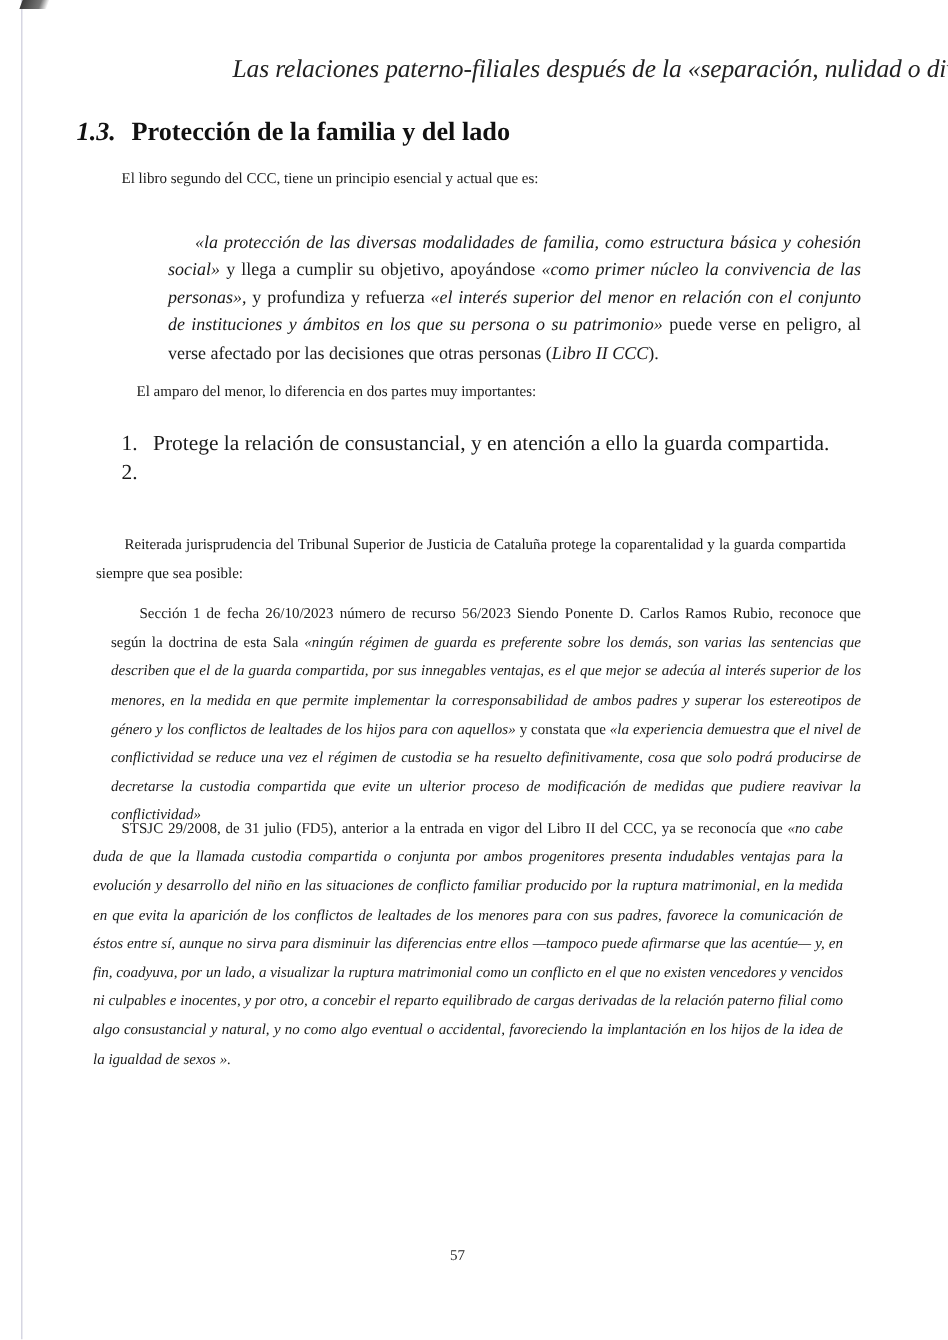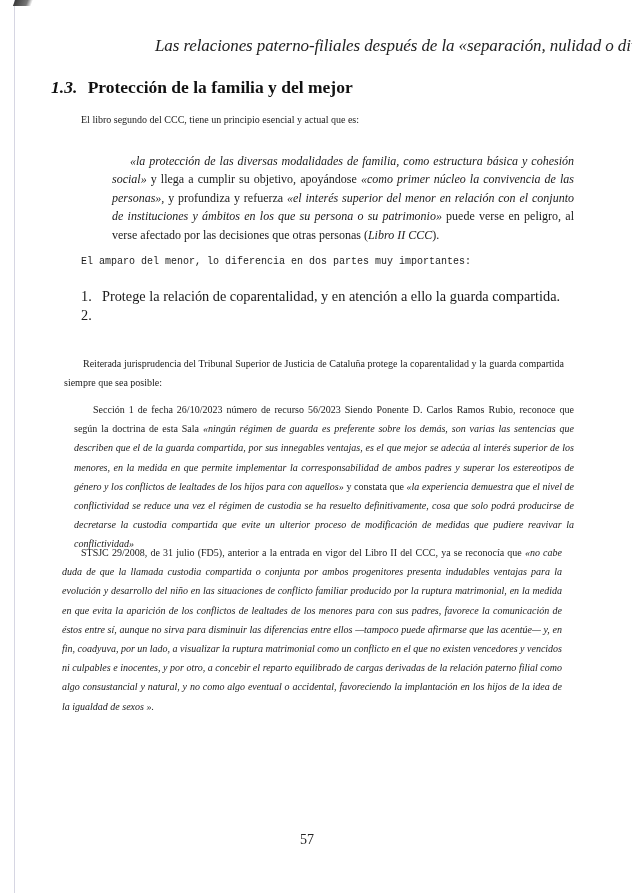--- a/index.html
+++ b/index.html
@@ -60,62 +60,62 @@
       text-align: justify;
       color: #1a1a1a;
     }
     .p .i { font-style: italic; }
     .intro { left: 81px; top: 110px; width: 520px; white-space: nowrap; }
     .quote {
       left: 112px; top: 152px; width: 462px;
       font-size: 12px; line-height: 18.4px;
       text-indent: 18px;
     }
-    .amparo { left: 81px; top: 252px; width: 520px; white-space: nowrap; font-family: Liberation Mono, monospace; }
+    .amparo { left: 91px; top: 252px; width: 520px; white-space: nowrap; }
     .list {
       position: absolute;
       left: 81px; top: 287px; width: 481px;
       margin: 0; padding: 0; list-style: none;
       font-size: 14.3px; line-height: 19.2px;
     }
     .list li { position: relative; padding-left: 21px; text-align: justify; }
     .list .marker { position: absolute; left: 0; top: 0; }
     .reiterada { left: 64px; top: 354px; width: 500px; text-indent: 19px; }
     .seccion { left: 74px; top: 400px; width: 500px; text-indent: 19px; }
     .stsjc { left: 62px; top: 543px; width: 500px; text-indent: 19px; }
     .page-number {
       position: absolute;
       left: 300px; top: 832px;
-      font-size: 14px;
+      font-size: 10px;
       color: #222;
     }
   </style>
 </head>
 <body>
 
 <div class="scan-edge"></div>
 <div class="scan-corner"></div>
 
 <div class="running-header">Las relaciones paterno-filiales después de la «separación, nulidad o divorcio»...</div>
 
 <div class="section-title">
   <span class="num">1.3.</span>
-  <span>Protección de la familia y del mejor</span>
+  <span>Protección de la familia y del lado</span>
 </div>
 
 <div class="p intro">El libro segundo del CCC, tiene un principio esencial y actual que es:</div>
 
 <div class="p quote"><span class="i">«la protección de las diversas modalidades de familia, como estructura básica y cohesión social»</span><span> y llega a cumplir su objetivo, apoyándose </span><span class="i">«como primer núcleo la convivencia de las personas»</span><span>, y profundiza y refuerza </span><span class="i">«el interés superior del menor en relación con el conjunto de instituciones y ámbitos en los que su persona o su patrimonio»</span><span> puede verse en peligro, al verse afectado por las decisiones que otras personas (</span><span class="i">Libro II CCC</span><span>).</span></div>
 
 <div class="p amparo">El amparo del menor, lo diferencia en dos partes muy importantes:</div>
 
 <ol class="list">
   <li>
     <span class="marker">1.</span>
-    <span>Protege la relación de coparentalidad, y en atención a ello la guarda compartida.</span>
+    <span>Protege la relación de consustancial, y en atención a ello la guarda compartida.</span>
   </li>
   <li>
     <span class="marker">2.</span>
   </li>
 </ol>
 
 <div class="p reiterada">Reiterada jurisprudencia del Tribunal Superior de Justicia de Cataluña protege la coparentalidad y la guarda compartida siempre que sea posible:</div>
 
 <div class="p seccion"><span>Sección 1 de fecha 26/10/2023 número de recurso 56/2023 Siendo Ponente D. Carlos Ramos Rubio, reconoce que según la doctrina de esta Sala </span><span class="i">«ningún régimen de guarda es preferente sobre los demás, son varias las sentencias que describen que el de la guarda compartida, por sus innegables ventajas, es el que mejor se adecúa al interés superior de los menores, en la medida en que permite implementar la corresponsabilidad de ambos padres y superar los estereotipos de género y los conflictos de lealtades de los hijos para con aquellos»</span><span> y constata que </span><span class="i">«la experiencia demuestra que el nivel de conflictividad se reduce una vez el régimen de custodia se ha resuelto definitivamente, cosa que solo podrá producirse de decretarse la custodia compartida que evite un ulterior proceso de modificación de medidas que pudiere reavivar la conflictividad»</span></div>
 

